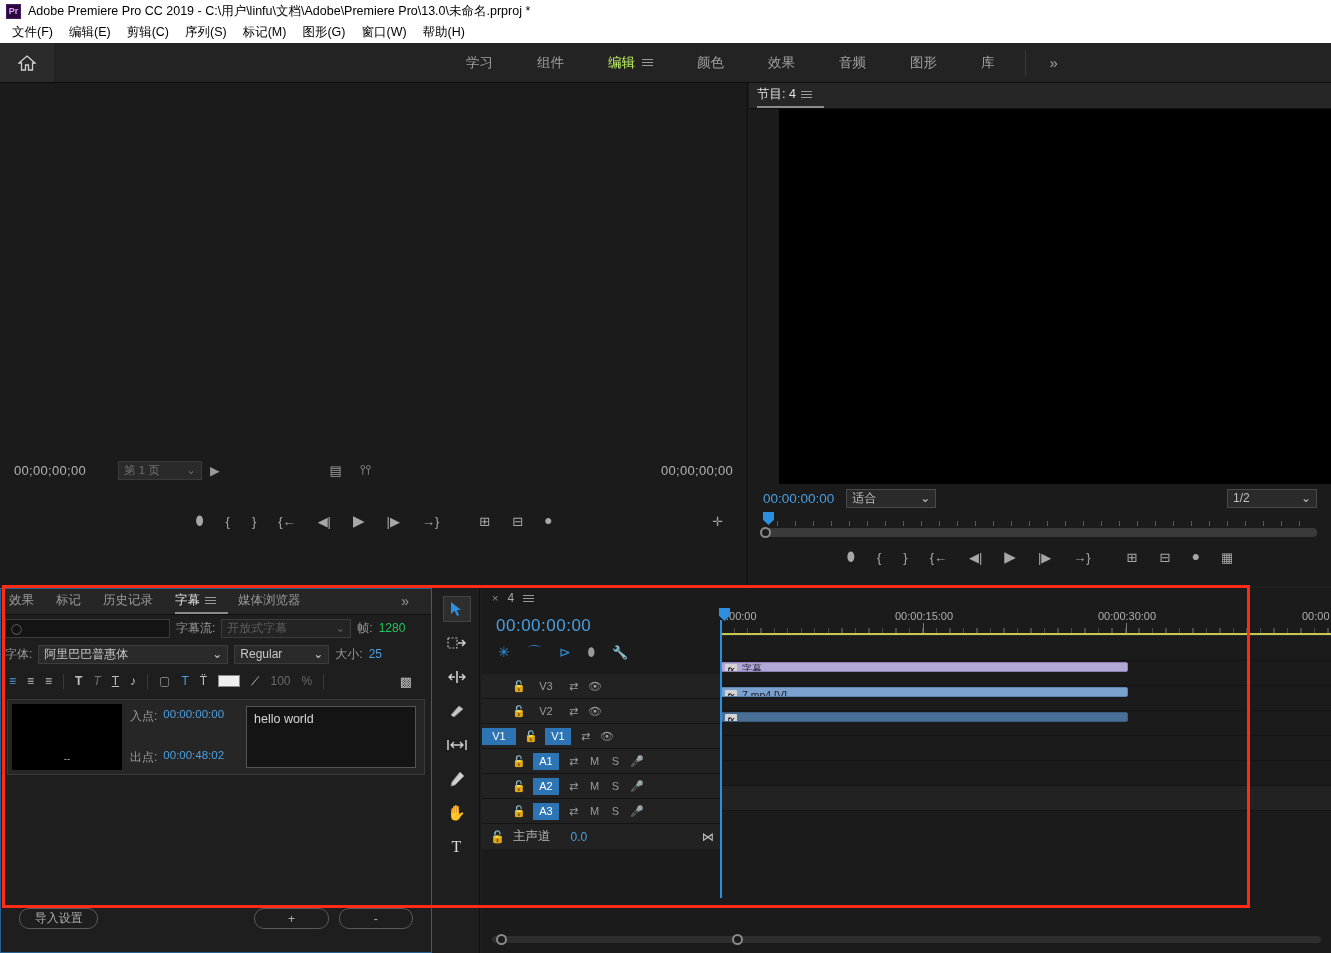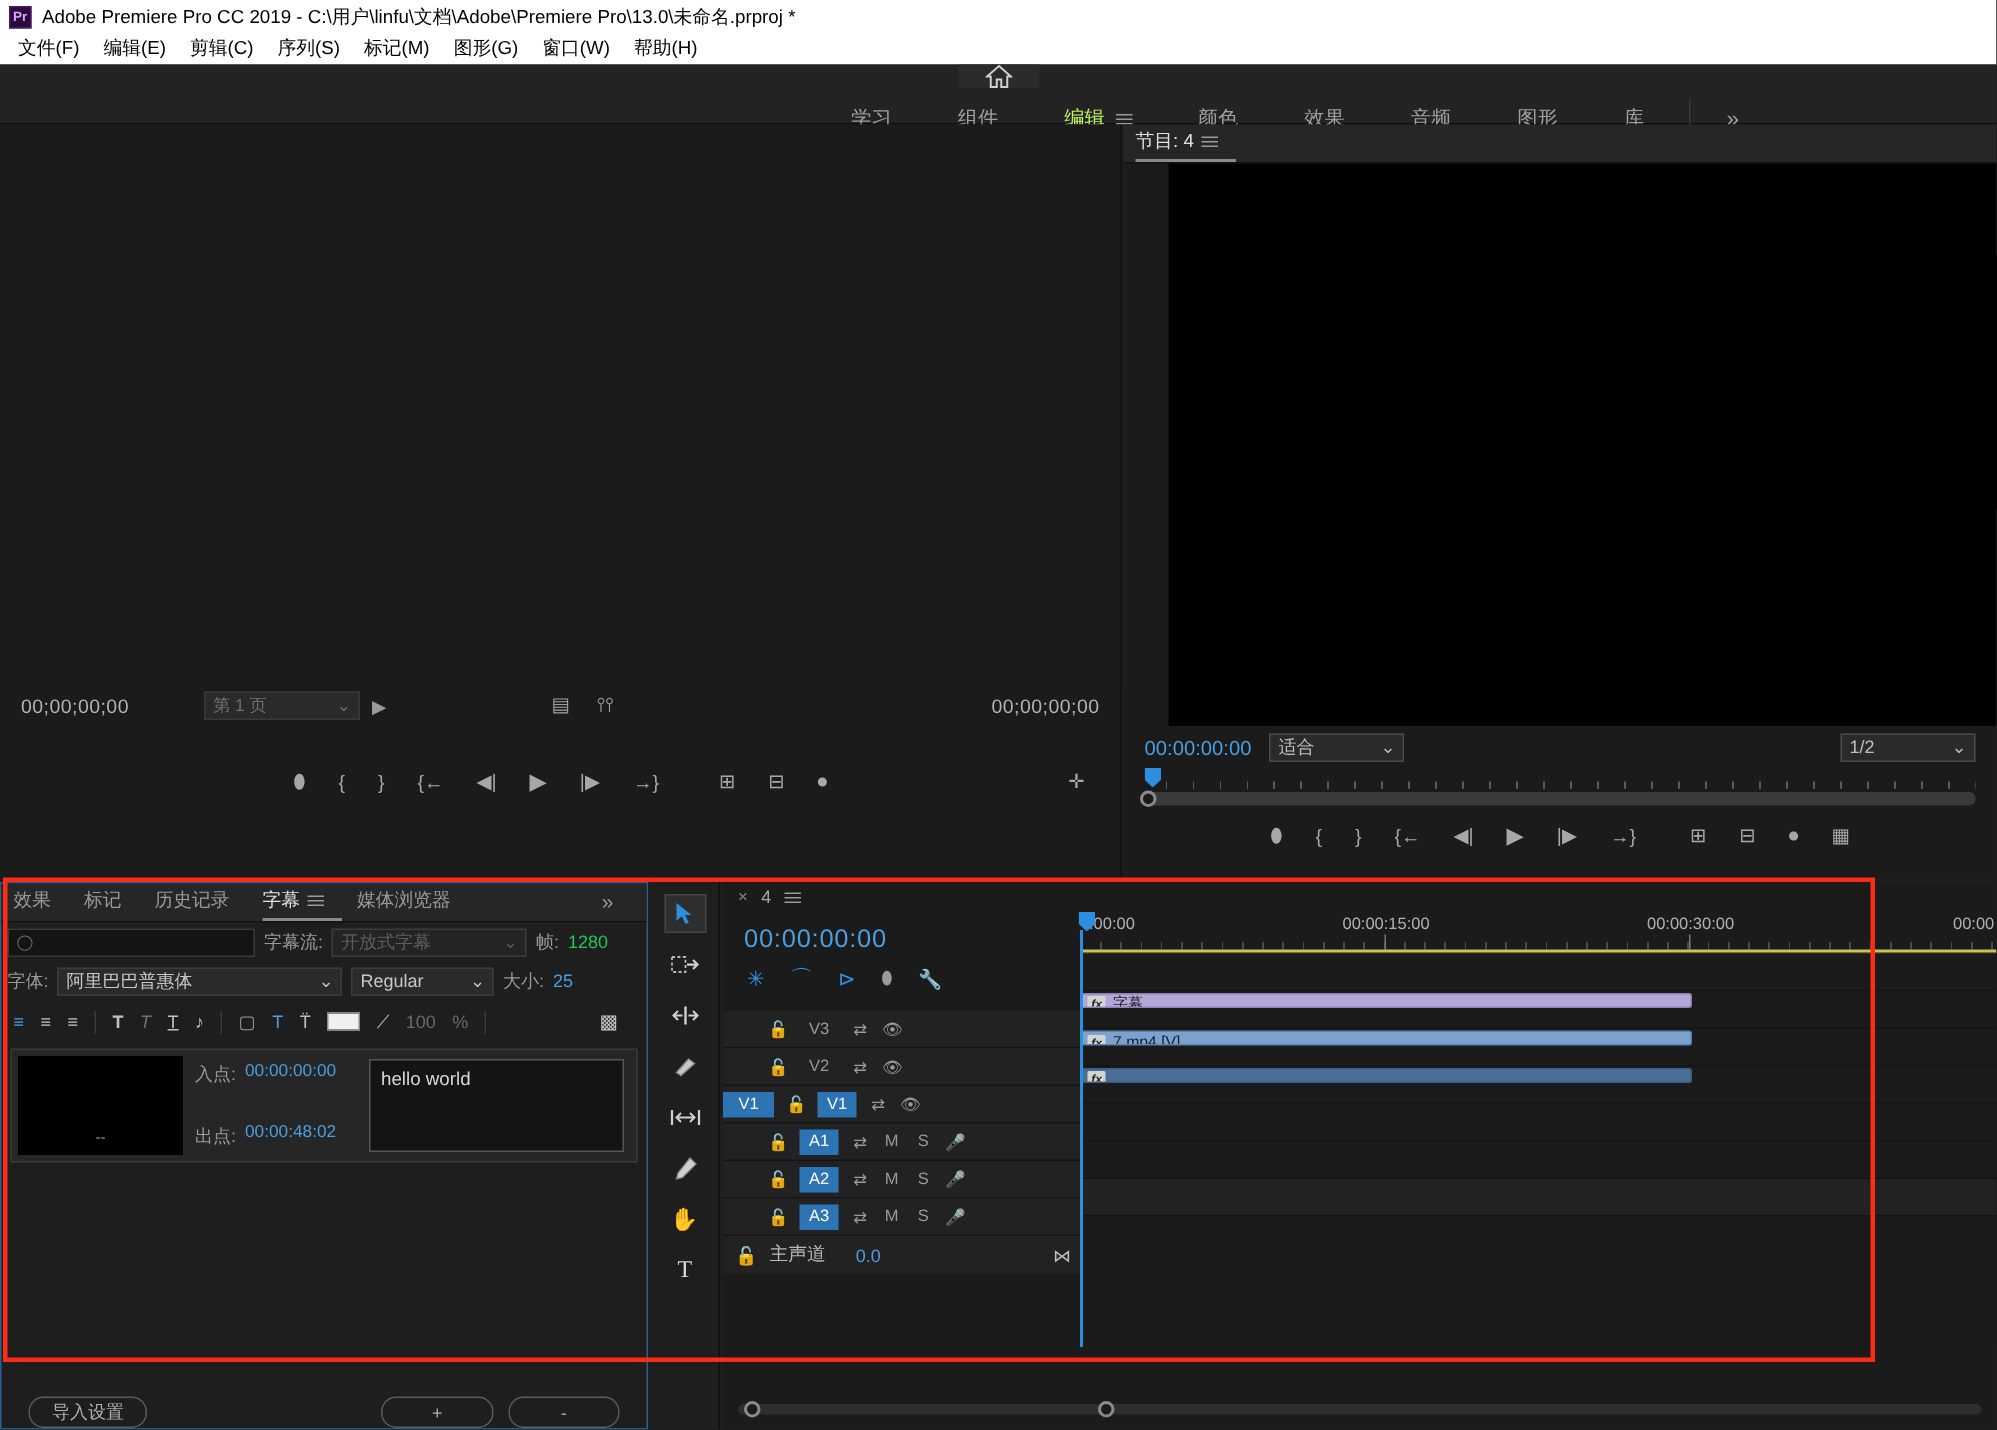--- a/index.html
+++ b/index.html
@@ -32,21 +32,20 @@
     display: flex; align-items: center; gap: 0; padding: 0 4px;
     font-size: 12.5px;
   }
   .menubar .mi { padding: 2px 8px; cursor: default; }
 
   
   .workspace {
     height: 40px; background: #232323;
     display: flex; align-items: center;
     border-bottom: 1px solid #0e0e0e;
-    flex-direction: column;
   }
   .home-btn {
     width: 54px; height: 100%;
     display: flex; align-items: center; justify-content: center;
     background: #2b2b2b;
   }
   .ws-tabs { display: flex; align-items: center; flex: 1; padding-left: 390px; gap: 0; }
   .ws-tab {
     padding: 0 22px; font-size: 13.5px; color: #a0a0a0;
     display: flex; align-items: center; gap: 7px; height: 40px; line-height: 40px;
@@ -76,23 +75,23 @@
     background: #1b1b1b; border-right: 1px solid #0e0e0e;
   }
   .src-viewer { height: 372px; background: #1b1b1b; }
   .src-bar {
     height: 30px; display: flex; align-items: center;
     padding: 0 14px; font-size: 12.5px; color: #b4b4b4;
     position: relative;
   }
   .tc { font-size: 13px; letter-spacing: .3px; }
   .pagesel {
-    width: 104px; height: 19px; background: #2a2a2a; border: 1px solid #3a3a3a;
+    width: 84px; height: 19px; background: #2a2a2a; border: 1px solid #3a3a3a;
     display: flex; align-items: center; justify-content: space-between;
-    padding: 0 5px; font-size: 11.5px; color: #707070; margin-left: 50px;
+    padding: 0 5px; font-size: 11.5px; color: #707070; margin-left: 32px;
   }
   .transport {
     height: 40px; display: flex; align-items: center; justify-content: center;
     gap: 22px; color: #c0c0c0; position: relative;
   }
   .transport .ic { font-size: 13px; opacity: .85; }
 
   
   .prog-panel {
     position: absolute; left: 749px; top: 83px; width: 582px; height: 503px;
@@ -140,21 +139,21 @@
   .cap-thumb { width: 110px; background: #000; margin: 4px; position: relative; }
   .cap-times { width: 120px; padding: 8px 4px; display: flex; flex-direction: column; justify-content: space-between; }
   .cap-time-row { display: flex; gap: 6px; font-size: 11.5px; }
   .cap-time-row .v { color: #4b9fe0; }
   .cap-text {
     flex: 1; margin: 6px 8px 6px 0; background: #141414;
     border: 1px solid #555; padding: 5px 7px; font-size: 12.5px; color: #d8d8d8;
   }
   .cap-bottom {
     position: absolute; bottom: 0; left: 0; right: 0; height: 44px;
-    display: flex; align-items: flex-end; gap: 10px; padding: 0 18px;
+    display: flex; align-items: flex-start; gap: 10px; padding: 0 18px;
   }
   .pillbtn {
     border: 1px solid #5a5a5a; border-radius: 10px; height: 21px;
     display: flex; align-items: center; justify-content: center;
     font-size: 12px; color: #b0b0b0; background: transparent;
   }
 
   
   .tools {
     position: absolute; left: 434px; top: 588px; width: 46px; height: 365px;

